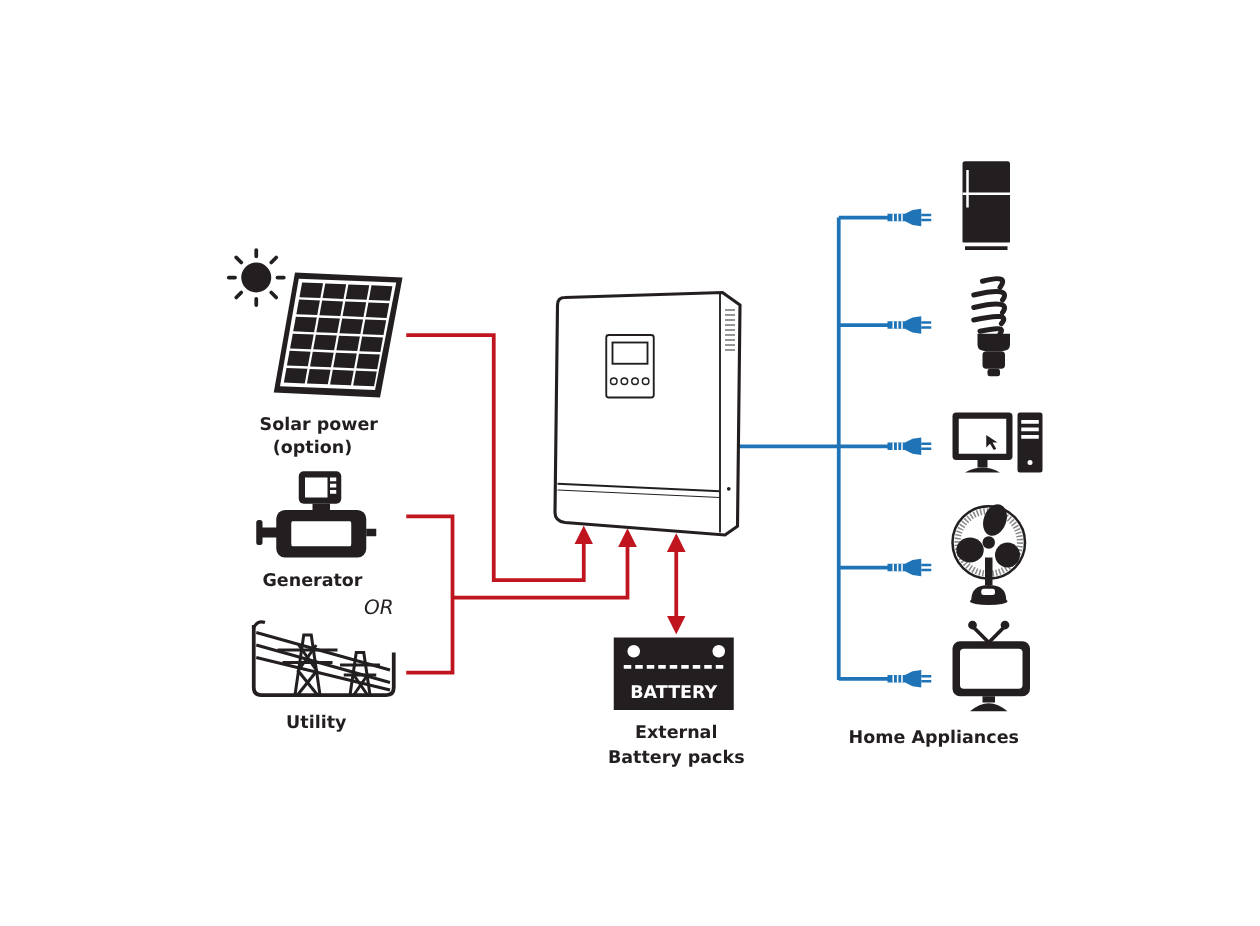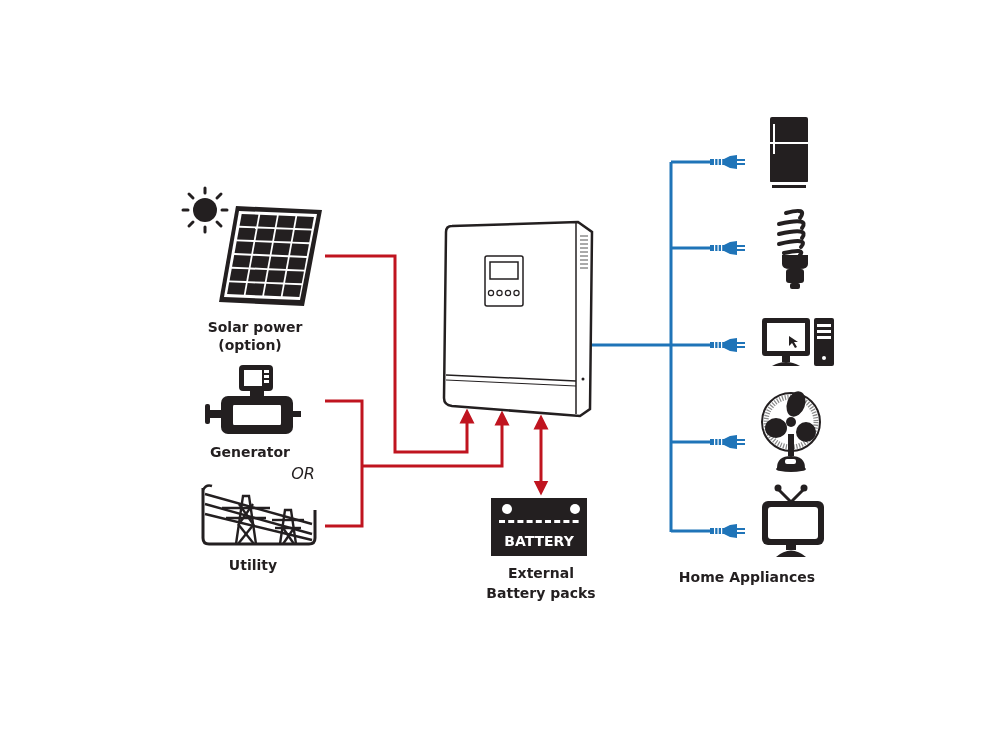--- a/index.html
+++ b/index.html
@@ -1,17 +1,17 @@
 <!DOCTYPE html>
 <html><head>
 <meta charset="utf-8">
 <style>
   html, body { margin:0; padding:0; background:#ffffff; }
   body { width:1008px; height:741px; position:relative; overflow:hidden; font-family:"DejaVu Sans", sans-serif; }
-  #stage { position:absolute; left:0; top:4px; width:1008px; height:690px; }
+  #stage { position:absolute; left:0; top:16px; width:1008px; height:690px; }
 </style>
 </head>
 <body>
 
 <div id="stage">
 <svg width="1008" height="741" viewBox="0 0 1008 741" xmlns="http://www.w3.org/2000/svg">
   <defs>
     <marker id="arrowRed" viewBox="0 0 10 10" refX="5" refY="5" markerWidth="5" markerHeight="6" orient="auto-start-reverse">
       <path d="M0,0 L10,5 L0,10 z" fill="#c0141f"></path>
     </marker>

